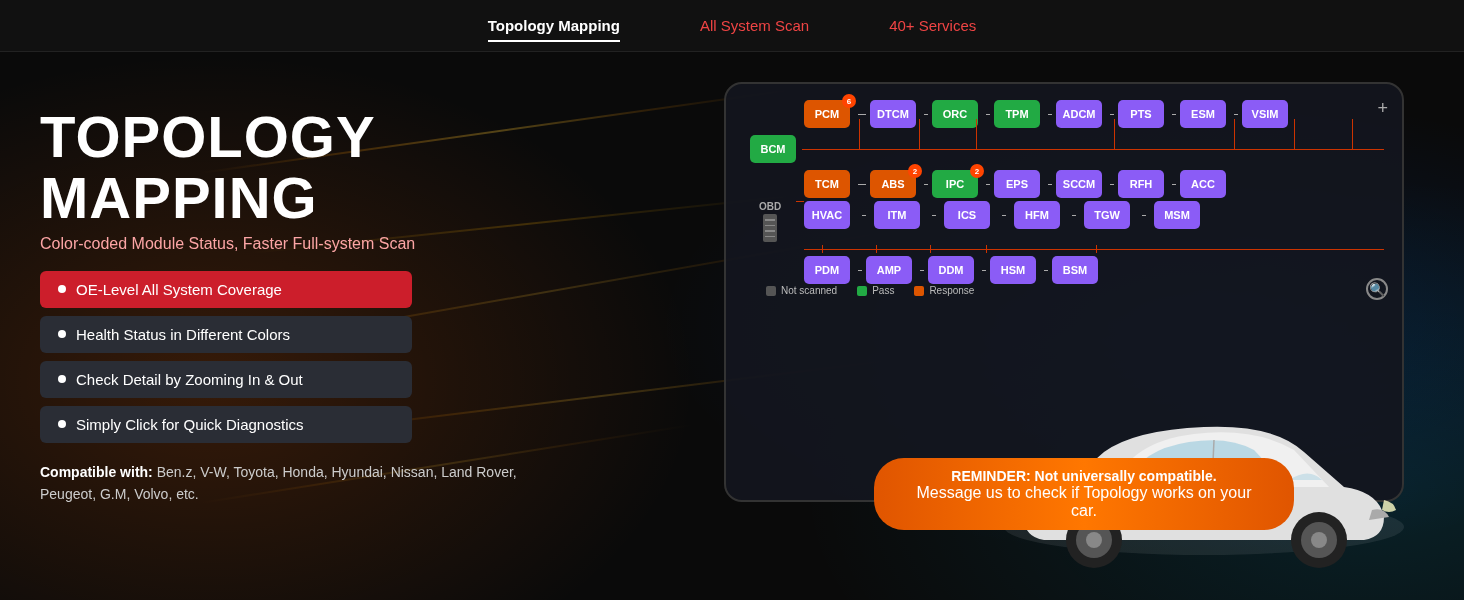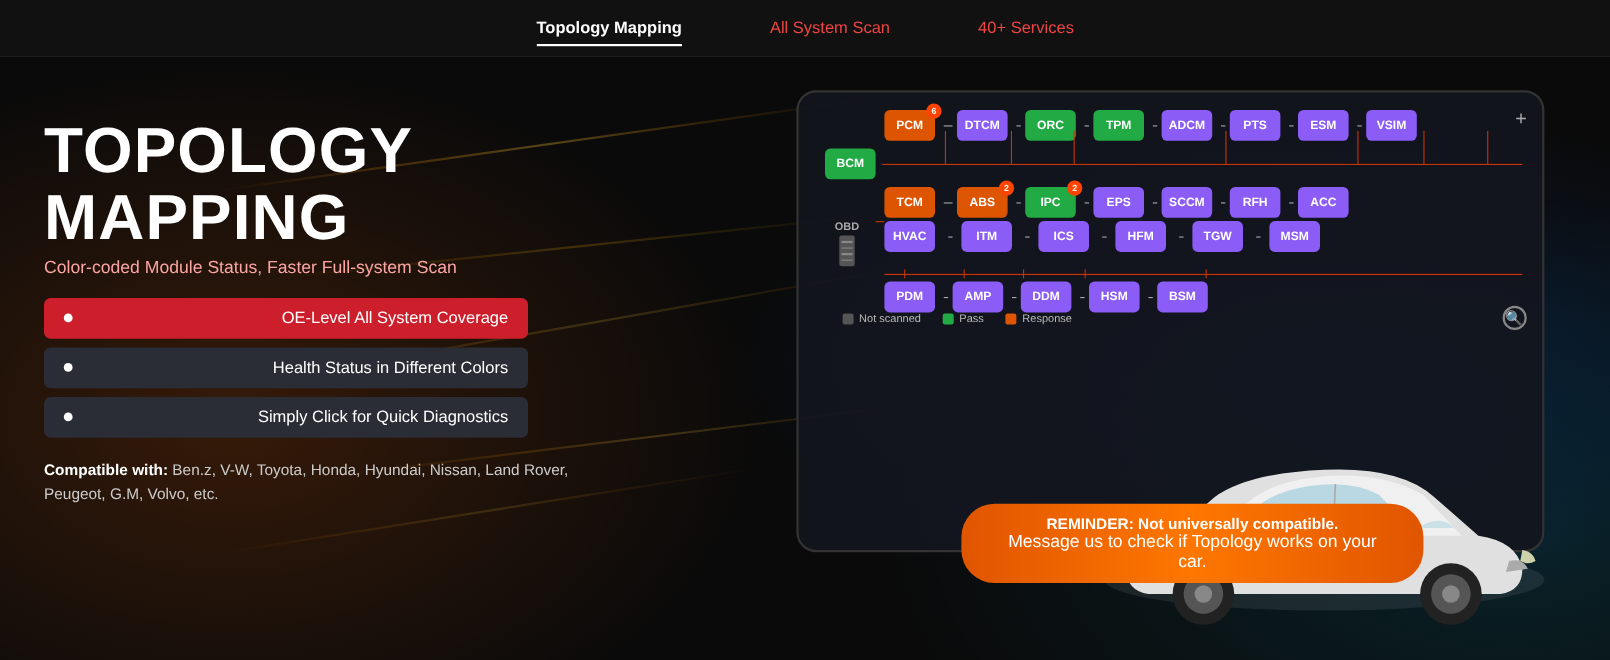--- a/index.html
+++ b/index.html
@@ -125,23 +125,22 @@
     .feature-item {
       display: flex;
       align-items: center;
       gap: 10px;
       background: #2a2d35;
       border-radius: 6px;
       padding: 10px 18px;
       color: #fff;
       font-size: 15px;
       font-weight: 500;
-      width: 440px;
+      width: 372px;
       cursor: pointer;
-      justify-content: space-between;
     }
     .feature-item.active {
       background: #cc1e2b;
     }
     .feature-item .dot {
       width: 8px; height: 8px;
       border-radius: 50%;
       background: #fff;
       flex-shrink: 0;
     }
@@ -231,21 +230,21 @@
     .legend {
       position: absolute;
       bottom: 14px;
       left: 40px;
       display: flex;
       align-items: center;
       gap: 20px;
     }
     .legend-item {
       display: flex;
-      align-items: flex-start;
+      align-items: flex-end;
       gap: 5px;
       color: #bbb;
       font-size: 10px;
     }
     .legend-dot {
       width: 10px; height: 10px;
       border-radius: 2px;
     }
     .zoom-icon {
       position: absolute;
@@ -317,20 +316,24 @@
     <div class="subtitle">Color-coded Module Status, Faster Full-system Scan</div>
 
     <div class="feature-list">
       <div class="feature-item active">
         <span class="dot"></span>
         <span>OE-Level All System Coverage</span>
       </div>
       <div class="feature-item">
         <span class="dot"></span>
         <span>Health Status in Different Colors</span>
+      </div>
+      <div class="feature-item">
+        <span class="dot"></span>
+        <span>Check Detail by Zooming In &amp; Out</span>
       </div>
       <div class="feature-item">
         <span class="dot"></span>
         <span>Simply Click for Quick Diagnostics</span>
       </div>
     </div>
 
     <div class="compatible-text">
       <strong>Compatible with:</strong>
       <span>Ben.z, V-W, Toyota, Honda, Hyundai, Nissan, Land Rover, Peugeot, G.M, Volvo, etc.</span>

